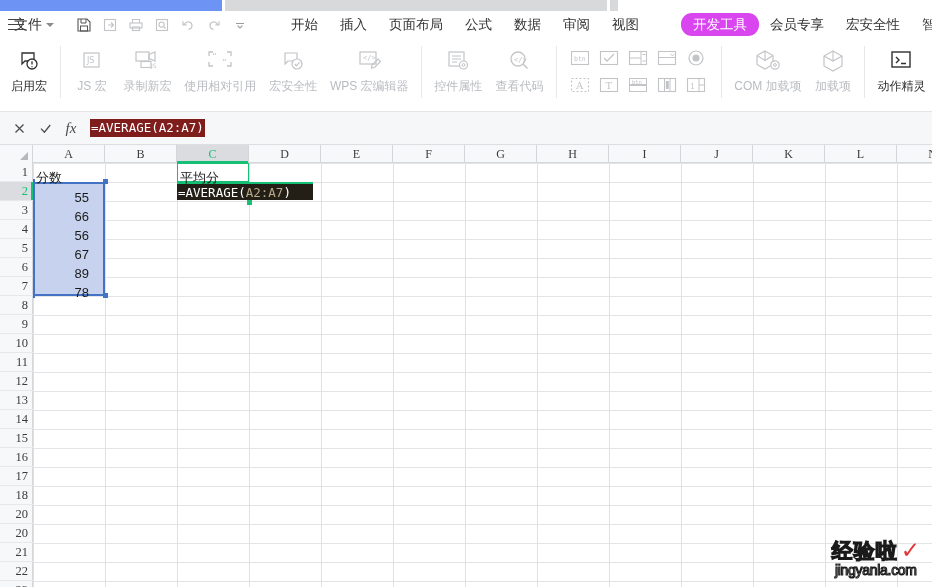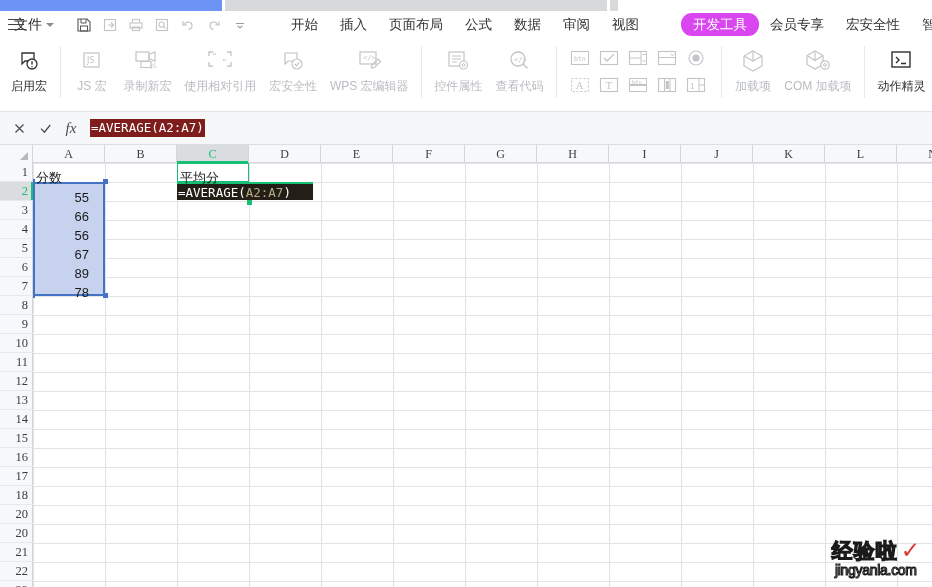--- a/index.html
+++ b/index.html
@@ -386,38 +386,38 @@
             <path d="M14 3.5v13M14 10h5.5" stroke="#c2c4c7" stroke-width="1"></path>
             <text x="5" y="13.5" font-size="8" fill="#c2c4c7" font-family="DejaVu Serif">1</text>
           </svg>
         </div>
     </div>
 
     <div class="rsep"></div>
 
     <div class="rbtn">
       <span class="ico">
-        <svg width="30" height="30" viewBox="0 0 30 30">
-            <path d="M15 5 24 10v10l-9 5-9-5V10z" fill="none" stroke="#c2c4c7" stroke-width="1.2"></path>
-            <path d="M15 5v10M6 10l9 5 9-5" fill="none" stroke="#c2c4c7" stroke-width="1.1"></path>
-          </svg>
-      </span>
-      <span class="lbl">加载项</span>
-    </div>
-
-    <div class="rbtn">
-      <span class="ico">
         <svg width="34" height="30" viewBox="0 0 34 30">
             <path d="M14 5 22 9.5v9L14 23l-8-4.5v-9z" fill="none" stroke="#c2c4c7" stroke-width="1.2"></path>
             <path d="M14 5v9.5M6 9.5l8 5 8-5" fill="none" stroke="#c2c4c7" stroke-width="1.1"></path>
             <circle cx="24" cy="19" r="4.2" fill="#fff" stroke="#c2c4c7" stroke-width="1.2"></circle>
             <circle cx="24" cy="19" r="1.4" fill="none" stroke="#c2c4c7" stroke-width="1"></circle>
           </svg>
       </span>
       <span class="lbl">COM 加载项</span>
+    </div>
+
+    <div class="rbtn">
+      <span class="ico">
+        <svg width="30" height="30" viewBox="0 0 30 30">
+            <path d="M15 5 24 10v10l-9 5-9-5V10z" fill="none" stroke="#c2c4c7" stroke-width="1.2"></path>
+            <path d="M15 5v10M6 10l9 5 9-5" fill="none" stroke="#c2c4c7" stroke-width="1.1"></path>
+          </svg>
+      </span>
+      <span class="lbl">加载项</span>
     </div>
 
     <div class="rsep"></div>
 
     <div class="rbtn enabled">
       <span class="ico">
         <svg width="30" height="30" viewBox="0 0 30 30">
             <rect x="6" y="6" width="18" height="15" fill="none" stroke="#2f2f2f" stroke-width="1.4"></rect>
             <path d="m10 11 3 3-3 3M15 17.5h5" stroke="#2f2f2f" stroke-width="1.4" fill="none"></path>
           </svg>

